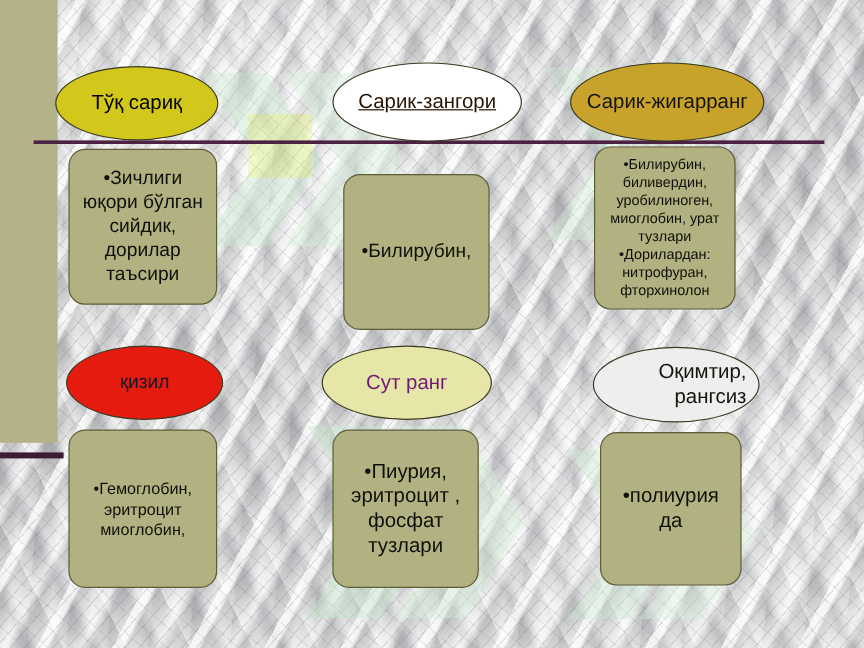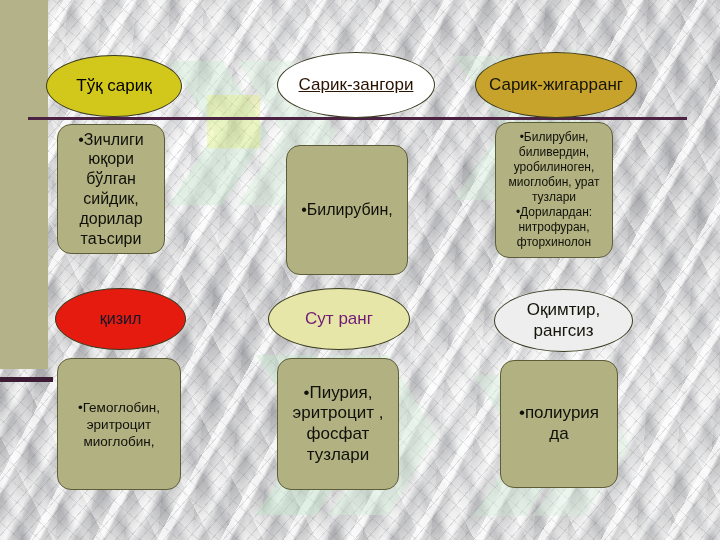--- a/index.html
+++ b/index.html
@@ -155,21 +155,21 @@
     </svg>
   </div>
 
   <div class="sidebar-band"></div>
   <div class="rule-top"></div>
   <div class="rule-left"></div>
 
   <div class="ellipse t-18" style="left: 46px; top: 55px; width: 136px; height: 62px; background: rgb(210, 200, 28); color: #000000;">
     <span>Тўқ сариқ</span>
   </div>
-  <div class="box t-17" style="left:57px; top:124px; width:108px; height:130px;">
+  <div class="box t-17" style="left:57px; top:124px; width:124px; height:130px;">
     <ul>
       <li>Зичлиги юқори бўлган сийдик, дорилар таъсири</li>
     </ul>
   </div>
 
   <div class="ellipse t-18" style="left: 277px; top: 52px; width: 158px; height: 66px; color: rgb(42, 18, 0); background: #ffffff; text-decoration: underline;">
     <span>Сарик-зангори</span>
   </div>
   <div class="box t-17" style="left:286px; top:126px; width:122px; height:130px;margin-top:19px;">
     <ul>
@@ -198,21 +198,21 @@
 
   <div class="ellipse t-18" style="left: 268px; top: 288px; width: 142px; height: 62px; background: rgb(230, 230, 168); color: #701a75;">
     <span>Сут ранг</span>
   </div>
   <div class="box t-18" style="left:277px; top:358px; width:122px; height:132px;">
     <ul>
       <li>Пиурия, эритроцит , фосфат тузлари</li>
     </ul>
   </div>
 
-  <div class="ellipse t-18" style="left: 494px; top: 289px; width: 139px; height: 63px; background: rgb(238, 238, 238); color: rgb(20, 20, 10);">
+  <div class="ellipse t-18" style="left: 494px; top: 289px; width: 139px; height: 63px; background: rgb(238, 238, 238); color: rgb(20, 20, 10); text-align: right;">
     <span>Оқимтир, рангсиз</span>
   </div>
   <div class="box t-18" style="left:500px; top:360px; width:118px; height:128px;">
     <ul>
       <li>полиурия да</li>
     </ul>
   </div>
 
 </div>
 

